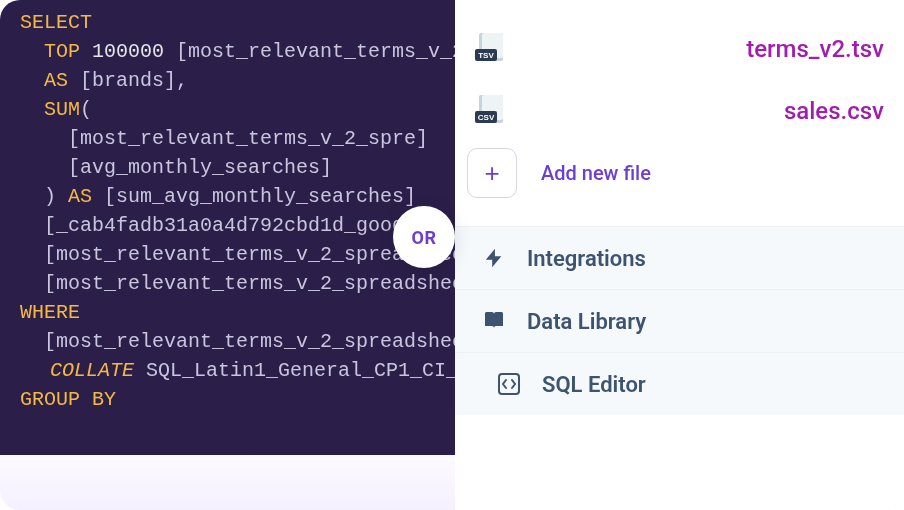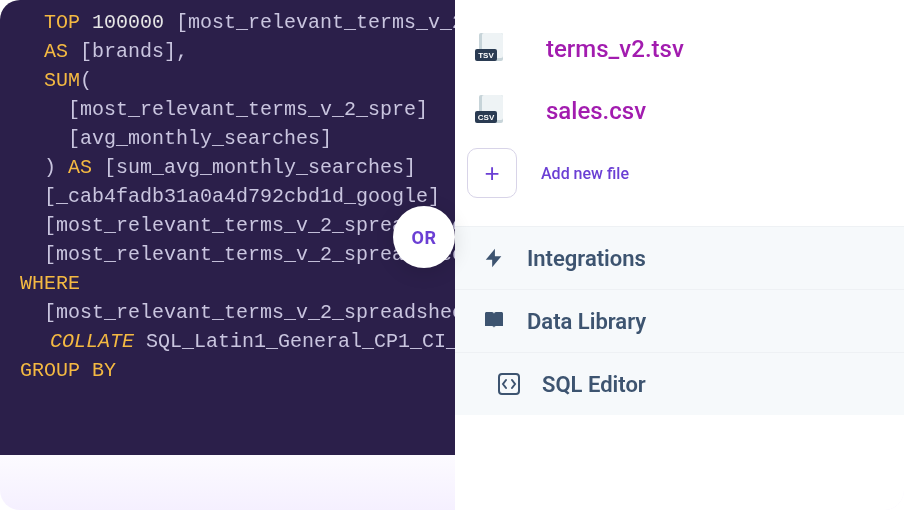--- a/index.html
+++ b/index.html
@@ -51,22 +51,23 @@
       border-top-right-radius: 20px;
       position: relative;
     }
     .file-list {
       padding-left: 20px;
       padding-right: 20px;
     }
     .file-row {
       display: flex;
       align-items: center;
-      gap: 35px;
+      gap: 12px;
       height: 62px;
+      justify-content: space-between;
     }
     .file-icon {
       width: 36px;
       height: 36px;
       position: relative;
       display: flex;
       align-items: center;
       justify-content: center;
     }
     .file-icon svg {
@@ -96,21 +97,21 @@
       background: #fff;
       cursor: pointer;
       margin-left: -8px;
     }
     .add-btn .plus {
       color: #6b3fd4;
       font-size: 26px;
       font-weight: 400;
     }
     .add-text {
-      font-size: 16px;
+      font-size: 20px;
       font-weight: 500;
       color: #6b3fd4;
     }
     .nav-list {
       margin-top: 22px;
       background: #f6f9fb;
       border-top: 1px solid #eef1f4;
     }
     .nav-item {
       display: flex;
@@ -156,20 +157,21 @@
       font-size: 18px;
       font-weight: 700;
       letter-spacing: 0.5px;
     }
   </style>
 </head>
 <body>
 
 <div class="container">
   <div class="code-panel" id="code-panel">
+      <div class="code-line"><span class="kw">SELECT</span></div>
       <div class="code-line">  <span class="kw">TOP </span><span class="num">100000</span><span class="ident"> </span><span class="bracket">[</span><span class="ident">most_relevant_terms_v_2_spre</span></div>
       <div class="code-line">  <span class="kw">AS </span><span class="bracket">[</span><span class="ident">brands</span><span class="bracket">]</span><span class="comma">,</span></div>
       <div class="code-line">  <span class="kw">SUM</span><span class="bracket">(</span></div>
       <div class="code-line">    <span class="bracket">[</span><span class="ident">most_relevant_terms_v_2_spre</span><span class="bracket">]</span></div>
       <div class="code-line">    <span class="bracket">[</span><span class="ident">avg_monthly_searches</span><span class="bracket">]</span></div>
       <div class="code-line">  <span class="bracket">)</span><span class="kw"> AS </span><span class="bracket">[</span><span class="ident">sum_avg_monthly_searches</span><span class="bracket">]</span></div>
       <div class="code-line">  <span class="bracket">[</span><span class="ident">_cab4fadb31a0a4d792cbd1d_google</span><span class="bracket">]</span></div>
       <div class="code-line">  <span class="bracket">[</span><span class="ident">most_relevant_terms_v_2_spreadsheet</span></div>
       <div class="code-line">  <span class="bracket">[</span><span class="ident">most_relevant_terms_v_2_spreadsheet</span></div>
       <div class="code-line"><span class="kw">WHERE</span></div>

